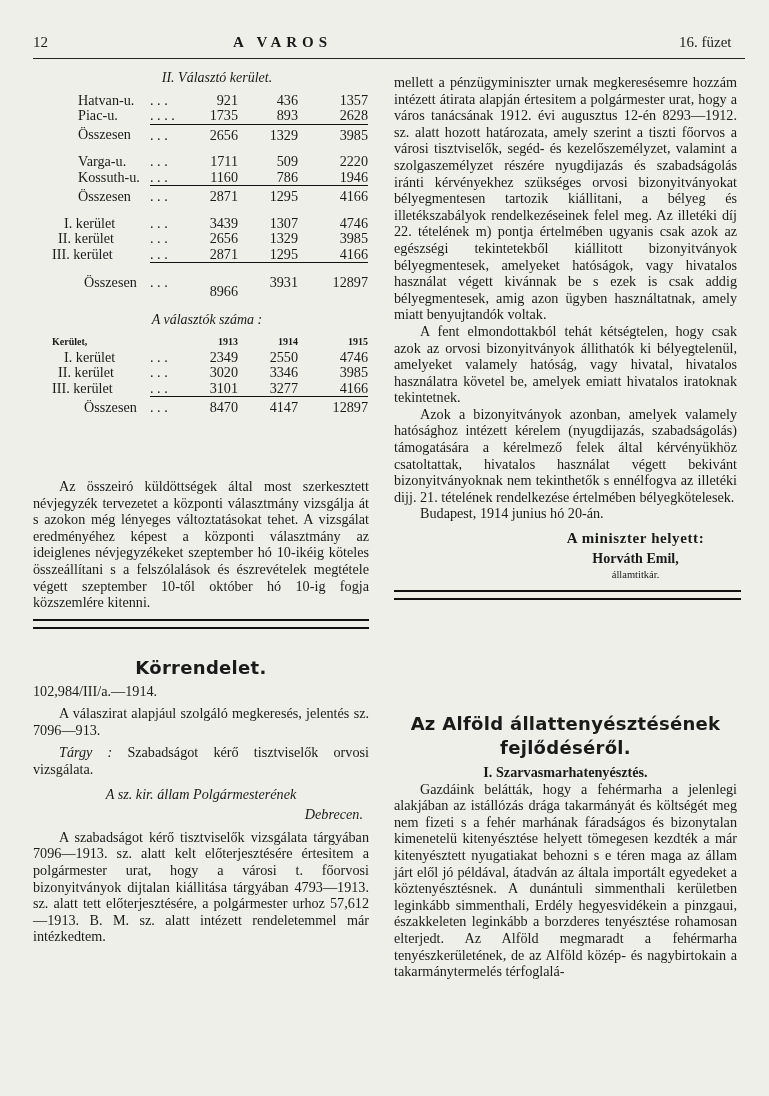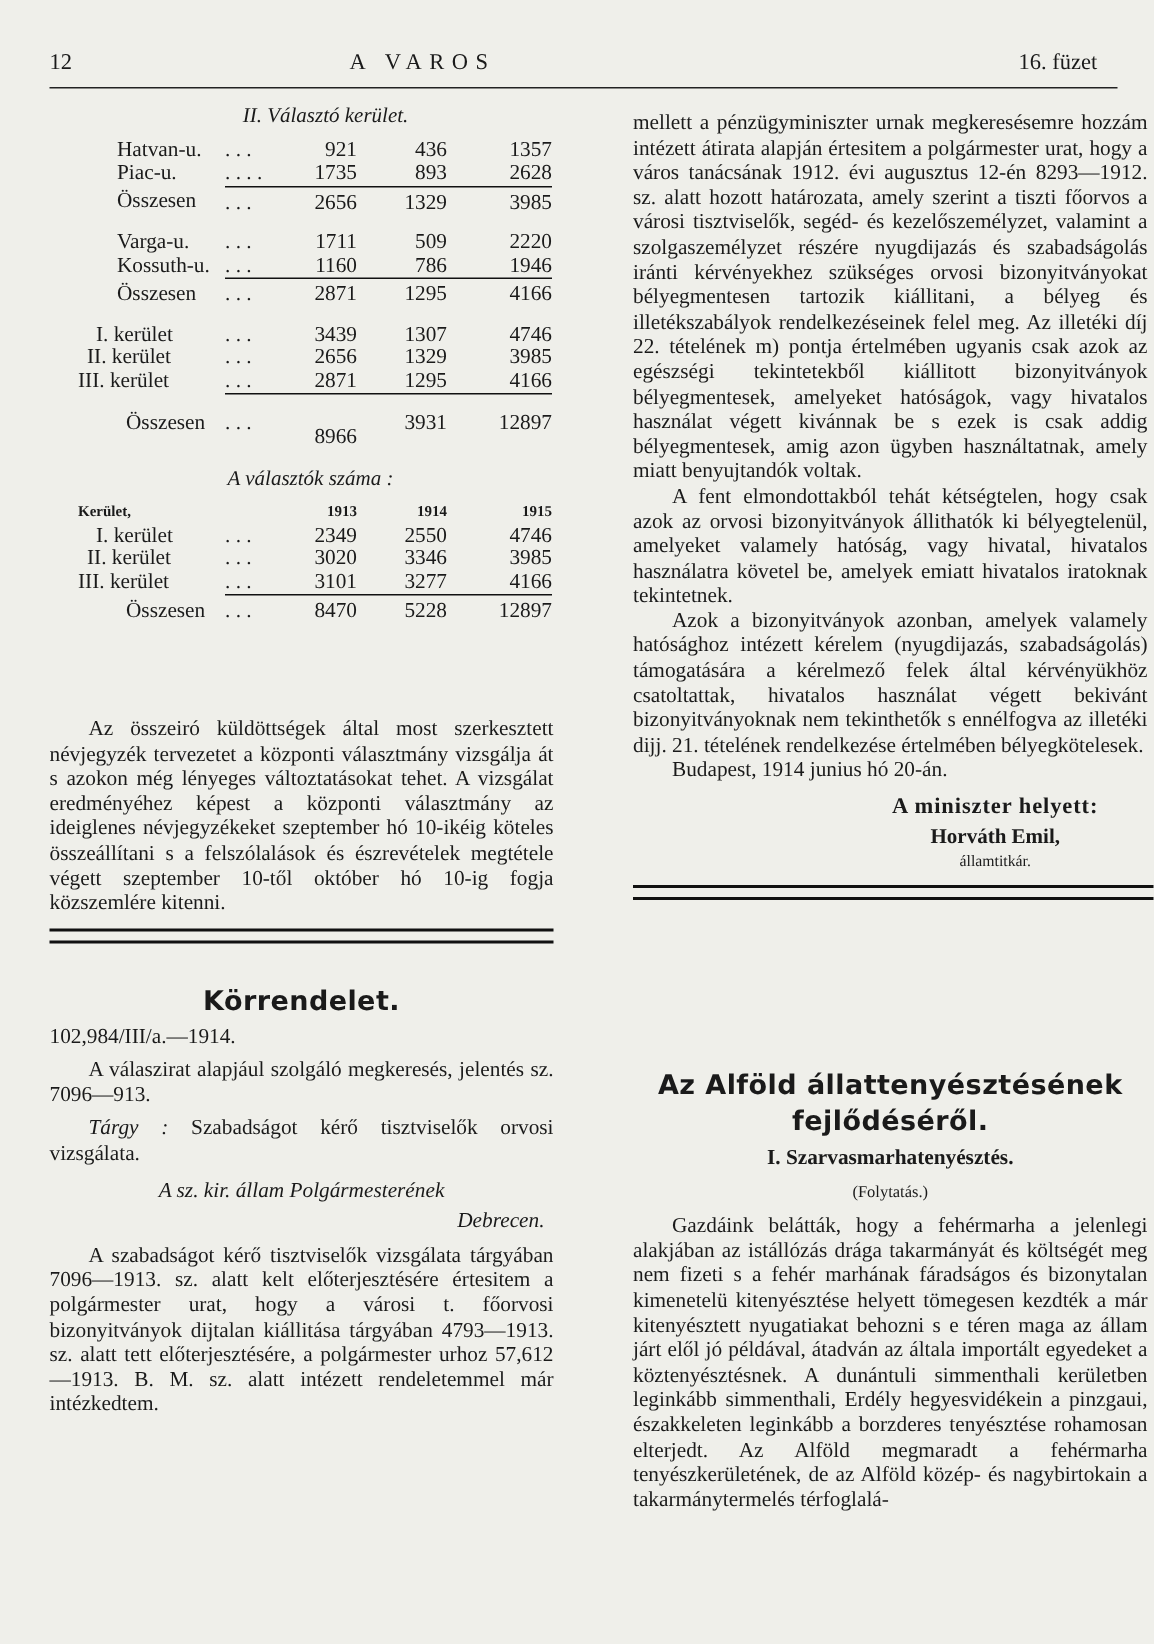--- a/index.html
+++ b/index.html
@@ -5,27 +5,27 @@
   html, body { margin: 0; padding: 0; }
   body {
     width: 769px; height: 1096px; overflow: hidden;
     background: #efefea;
     color: #1a1a1a;
     font-family: "Liberation Serif", "DejaVu Serif", serif;
     position: relative;
   }
   .page { position: absolute; left: 0; top: 0; width: 769px; height: 1096px; }
   .hdr-num { position: absolute; left: 33px; top: 34px; font-size: 15px; }
-  .hdr-title { position: absolute; left: 233px; top: 34px; font-size: 15px; letter-spacing: 5px; }
+  .hdr-title { position: absolute; left: 233px; top: 34px; font-size: 15px; letter-spacing: 5px; font-weight: bold; }
   .hdr-issue { position: absolute; left: 679px; top: 34px; font-size: 15px; }
   .hdr-rule { position: absolute; left: 33px; top: 58px; width: 465px; height: 1px; background: #222; }
 
   .col { position: absolute; font-size: 14.2px; line-height: 16.6px; }
   .left { left: 46px; width: 322px; }
-  .right { left: 422px; width: 343px; }
+  .right { left: 394px; width: 343px; }
 
   .t-caption { text-align: center; font-style: italic; font-size: 14px; }
   table.stat { border-collapse: collapse; width: 100%; font-size: 14.2px; line-height: 15.5px; }
   table.stat td { padding: 0; white-space: nowrap; }
   table.stat td.lbl { text-align: left; }
   table.stat td.num { text-align: right; }
   .total-rule { border-top: 1.5px solid #111; }
   .small-hdr { font-size: 10px; font-weight: bold; }
 
   p.para { margin: 0; text-align: justify; text-indent: 26px; }
@@ -200,21 +200,21 @@
           <td class="lbl">III. kerület</td>
           <td class="lbl">. . .</td>
           <td class="num">3101</td>
           <td class="num">3277</td>
           <td class="num">4166</td>
         </tr>
         <tr>
           <td class="lbl" style="padding-left:32px;padding-top:3px;">Összesen</td>
           <td class="lbl total-rule" style="padding-top:3px;">. . .</td>
           <td class="num total-rule" style="padding-top:3px;">8470</td>
-          <td class="num total-rule" style="padding-top:3px;">5228</td>
+          <td class="num total-rule" style="padding-top:3px;">4147</td>
           <td class="num total-rule" style="padding-top:3px;">12897</td>
         </tr>
       </tbody>
         </table>
     </div>
   </div>
 
   <div class="col left" style="top:478px;left:33px;width:336px;">
     <p class="para">Az összeiró küldöttségek által most szerkesztett névjegyzék tervezetet a központi választmány vizsgálja át s azokon még lényeges változtatásokat tehet. A vizsgálat eredményéhez képest a központi választmány az ideiglenes névjegyzékeket szeptember hó 10-ikéig köteles összeállítani s a felszólalások és észrevételek megtétele végett szeptember 10-től október hó 10-ig fogja közszemlére kitenni.</p>
     <div class="dbl-rule" style="margin-top:8px;"></div>
@@ -238,17 +238,16 @@
     <div class="center sig-small" style="margin-top:8px;padding-left:140px;">A miniszter helyett:</div>
     <div class="center sig-name" style="margin-top:4px;padding-left:140px;">Horváth Emil,</div>
     <div class="center" style="font-size:10.5px;padding-left:140px;">államtitkár.</div>
     <div class="dbl-rule" style="margin-top:6px;margin-right:-4px;"></div>
   </div>
 
   <div class="col right" style="top:712px;">
     <div class="heading-sans" style="font-size:18px;line-height:24px;">Az Alföld állattenyésztésének</div>
     <div class="heading-sans" style="font-size:18px;line-height:24px;">fejlődéséről.</div>
     <div class="center" style="font-weight:bold;margin-top:4px;">I. Szarvasmarhatenyésztés.</div>
-    <div class="center" style="font-size:11px;margin-top:6px;margin-bottom:6px;">(Folytatás.)</div>
     <p class="para">Gazdáink belátták, hogy a fehérmarha a jelenlegi alakjában az istállózás drága takarmányát és költségét meg nem fizeti s a fehér marhának fáradságos és bizonytalan kimenetelü kitenyésztése helyett tömegesen kezdték a már kitenyésztett nyugatiakat behozni s e téren maga az állam járt elől jó példával, átadván az általa importált egyedeket a köztenyésztésnek. A dunántuli simmenthali kerületben leginkább simmenthali, Erdély hegyesvidékein a pinzgaui, északkeleten leginkább a borzderes tenyésztése rohamosan elterjedt. Az Alföld megmaradt a fehérmarha tenyészkerületének, de az Alföld közép- és nagybirtokain a takarmánytermelés térfoglalá-</p>
   </div>
 
 </div>
 
 </body></html>

